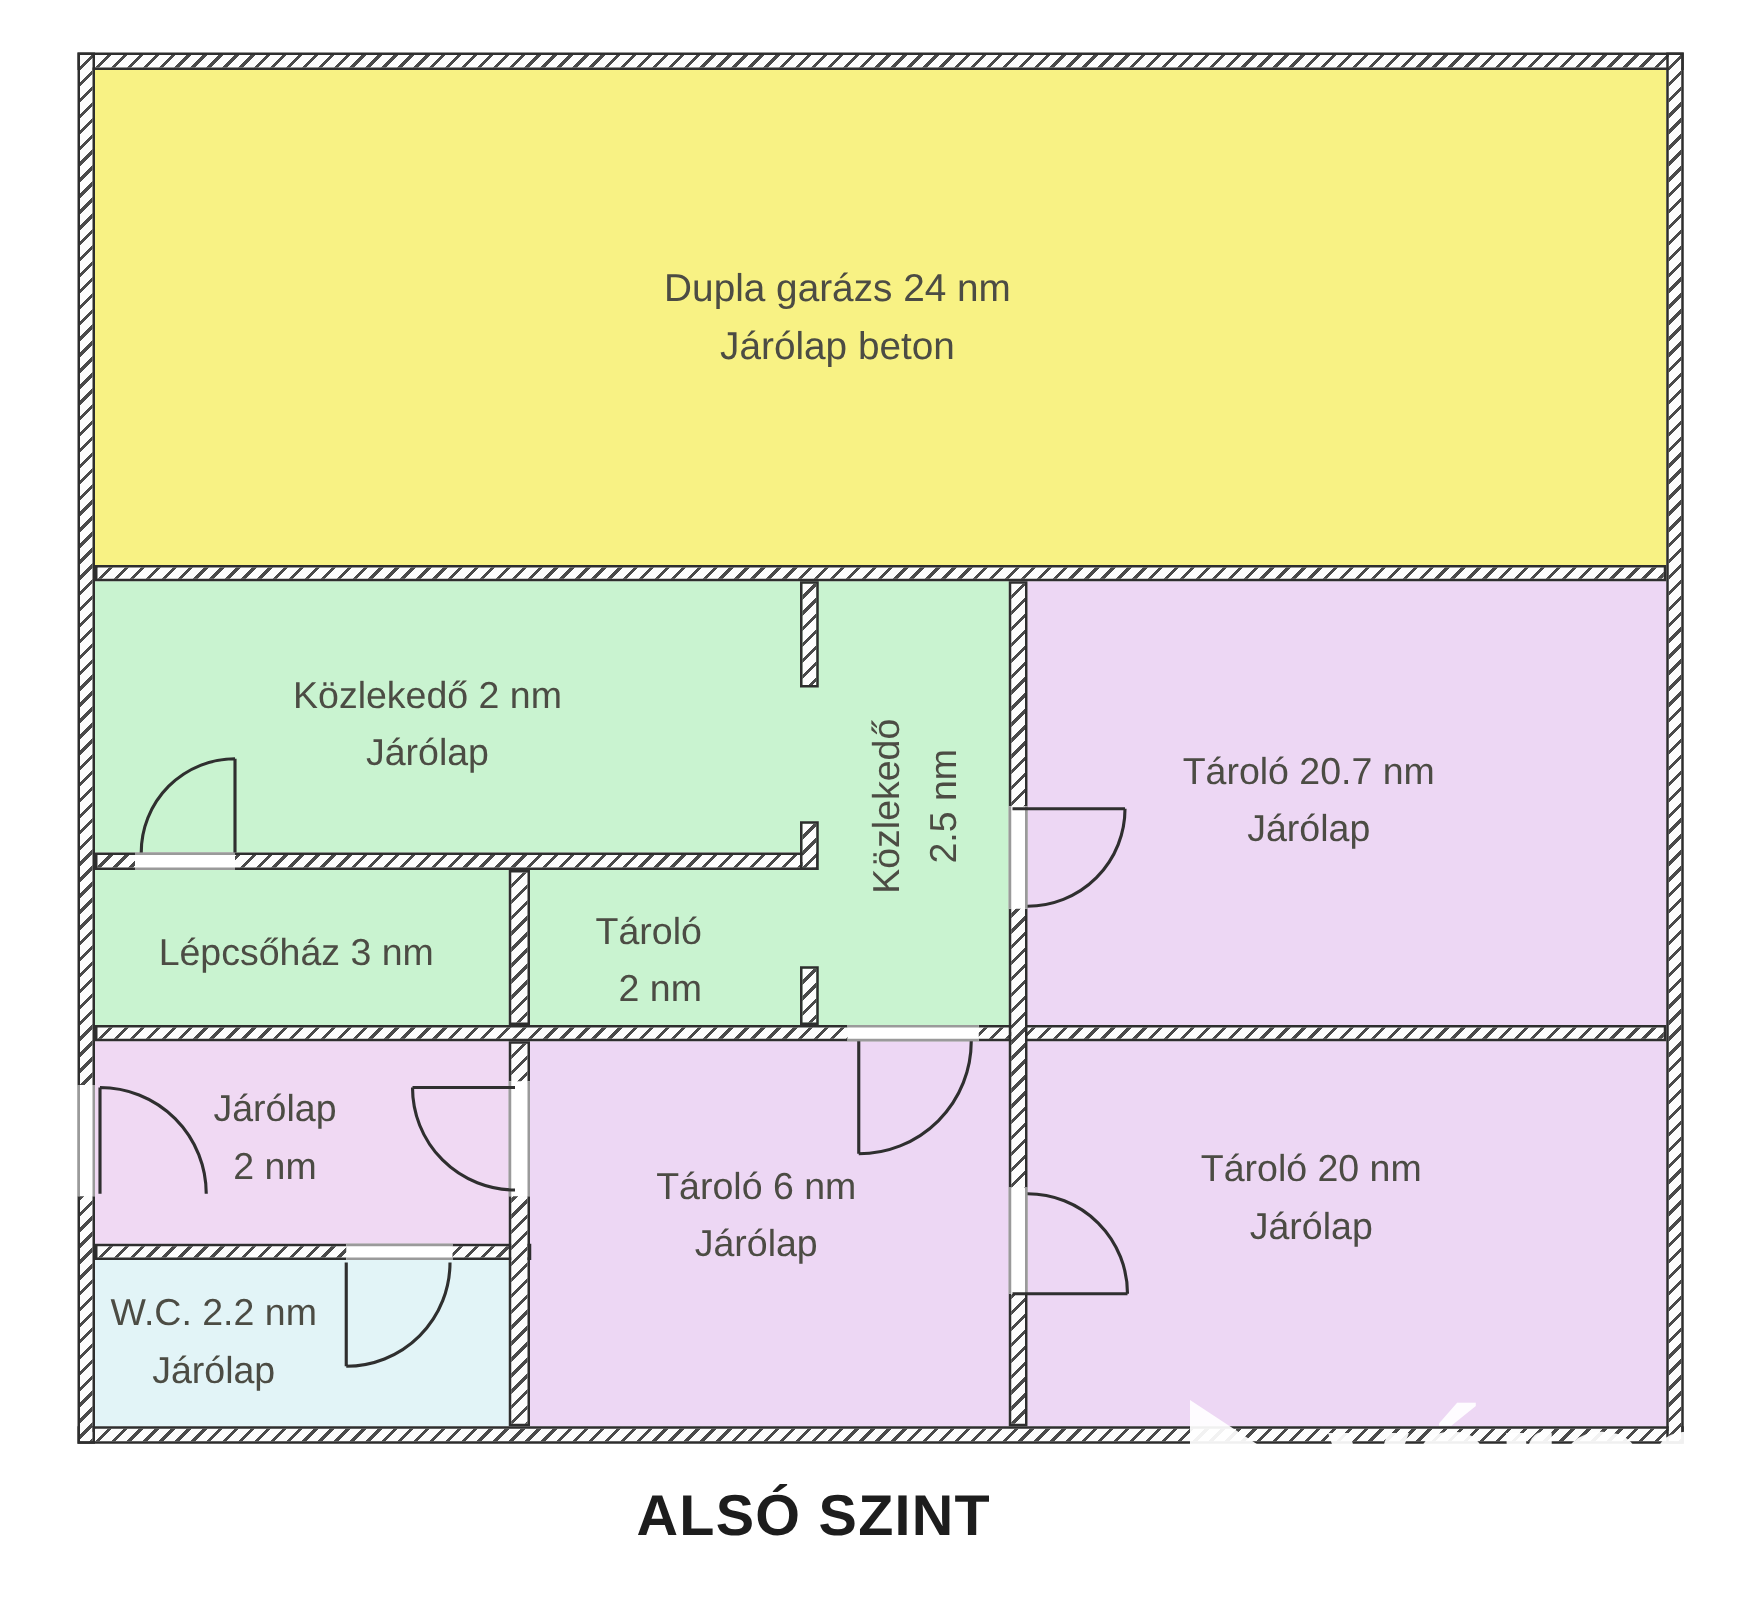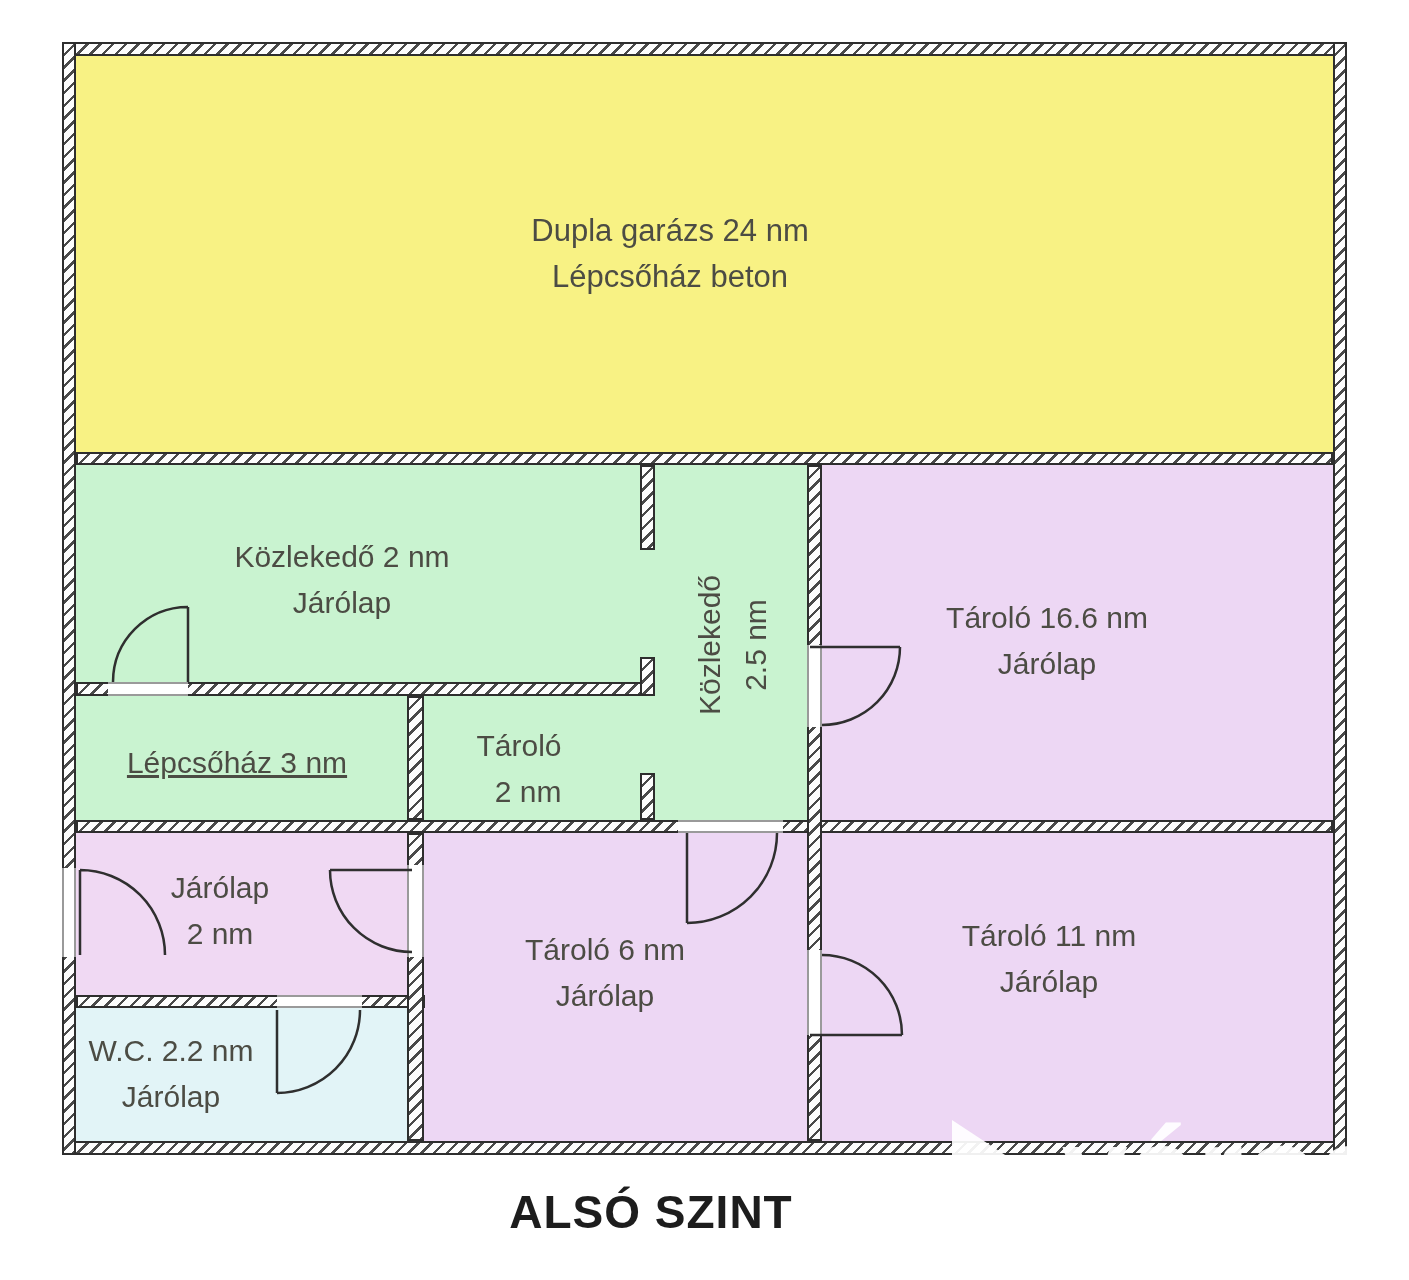--- a/index.html
+++ b/index.html
@@ -72,51 +72,51 @@
       <path d="M687,833 L687,923 M687,923 A90,90 0 0 0 777,833"></path>
       <path d="M810,1035 L902,1035 M902,1035 A80,80 0 0 0 822,955"></path>
       <path d="M80,870 L80,955 M80,870 A85,85 0 0 1 165,955"></path>
       <path d="M412,870 L330,870 M330,870 A82,82 0 0 0 412,952"></path>
       <path d="M277,1010 L277,1093 M277,1093 A83,83 0 0 0 360,1010"></path>
     </g>
   </svg>
 
   <div class="label big" style="left:670px;top:254px;">
     <div>Dupla garázs 24 nm</div>
-    <div>Lépcsőház beton</div>
+    <div>Járólap beton</div>
   </div>
   <div class="label" style="left:342px;top:580px;">
     <div>Közlekedő 2 nm</div>
     <div>Járólap</div>
   </div>
   <div class="label rot" style="left:733px;top:645px;">
     <div>Közlekedő</div>
     <div>2.5 nm</div>
   </div>
   <div class="label" style="left:1047px;top:641px;">
-    <div>Tároló 16.6 nm</div>
+    <div>Tároló 20.7 nm</div>
     <div>Járólap</div>
   </div>
-  <div class="label" style="left:237px;top:763px;text-decoration:underline;">
+  <div class="label" style="left:237px;top:763px;">
     <div>Lépcsőház 3 nm</div>
   </div>
   <div class="label" style="left:519px;top:769px;text-align:right;">
     <div>Tároló</div>
     <div>2 nm</div>
   </div>
   <div class="label" style="left:220px;top:911px;">
     <div>Járólap</div>
     <div>2 nm</div>
   </div>
   <div class="label" style="left:605px;top:973px;">
     <div>Tároló 6 nm</div>
     <div>Járólap</div>
   </div>
   <div class="label" style="left:1049px;top:959px;">
-    <div>Tároló 11 nm</div>
+    <div>Tároló 20 nm</div>
     <div>Járólap</div>
   </div>
   <div class="label" style="left:171px;top:1074px;">
     <div>W.C. 2.2 nm</div>
     <div>Járólap</div>
   </div>
 
   <div class="watermark" style="left:952px;top:1108px;">
     <span class="tri"></span>
     <span class="wtext">város</span>

